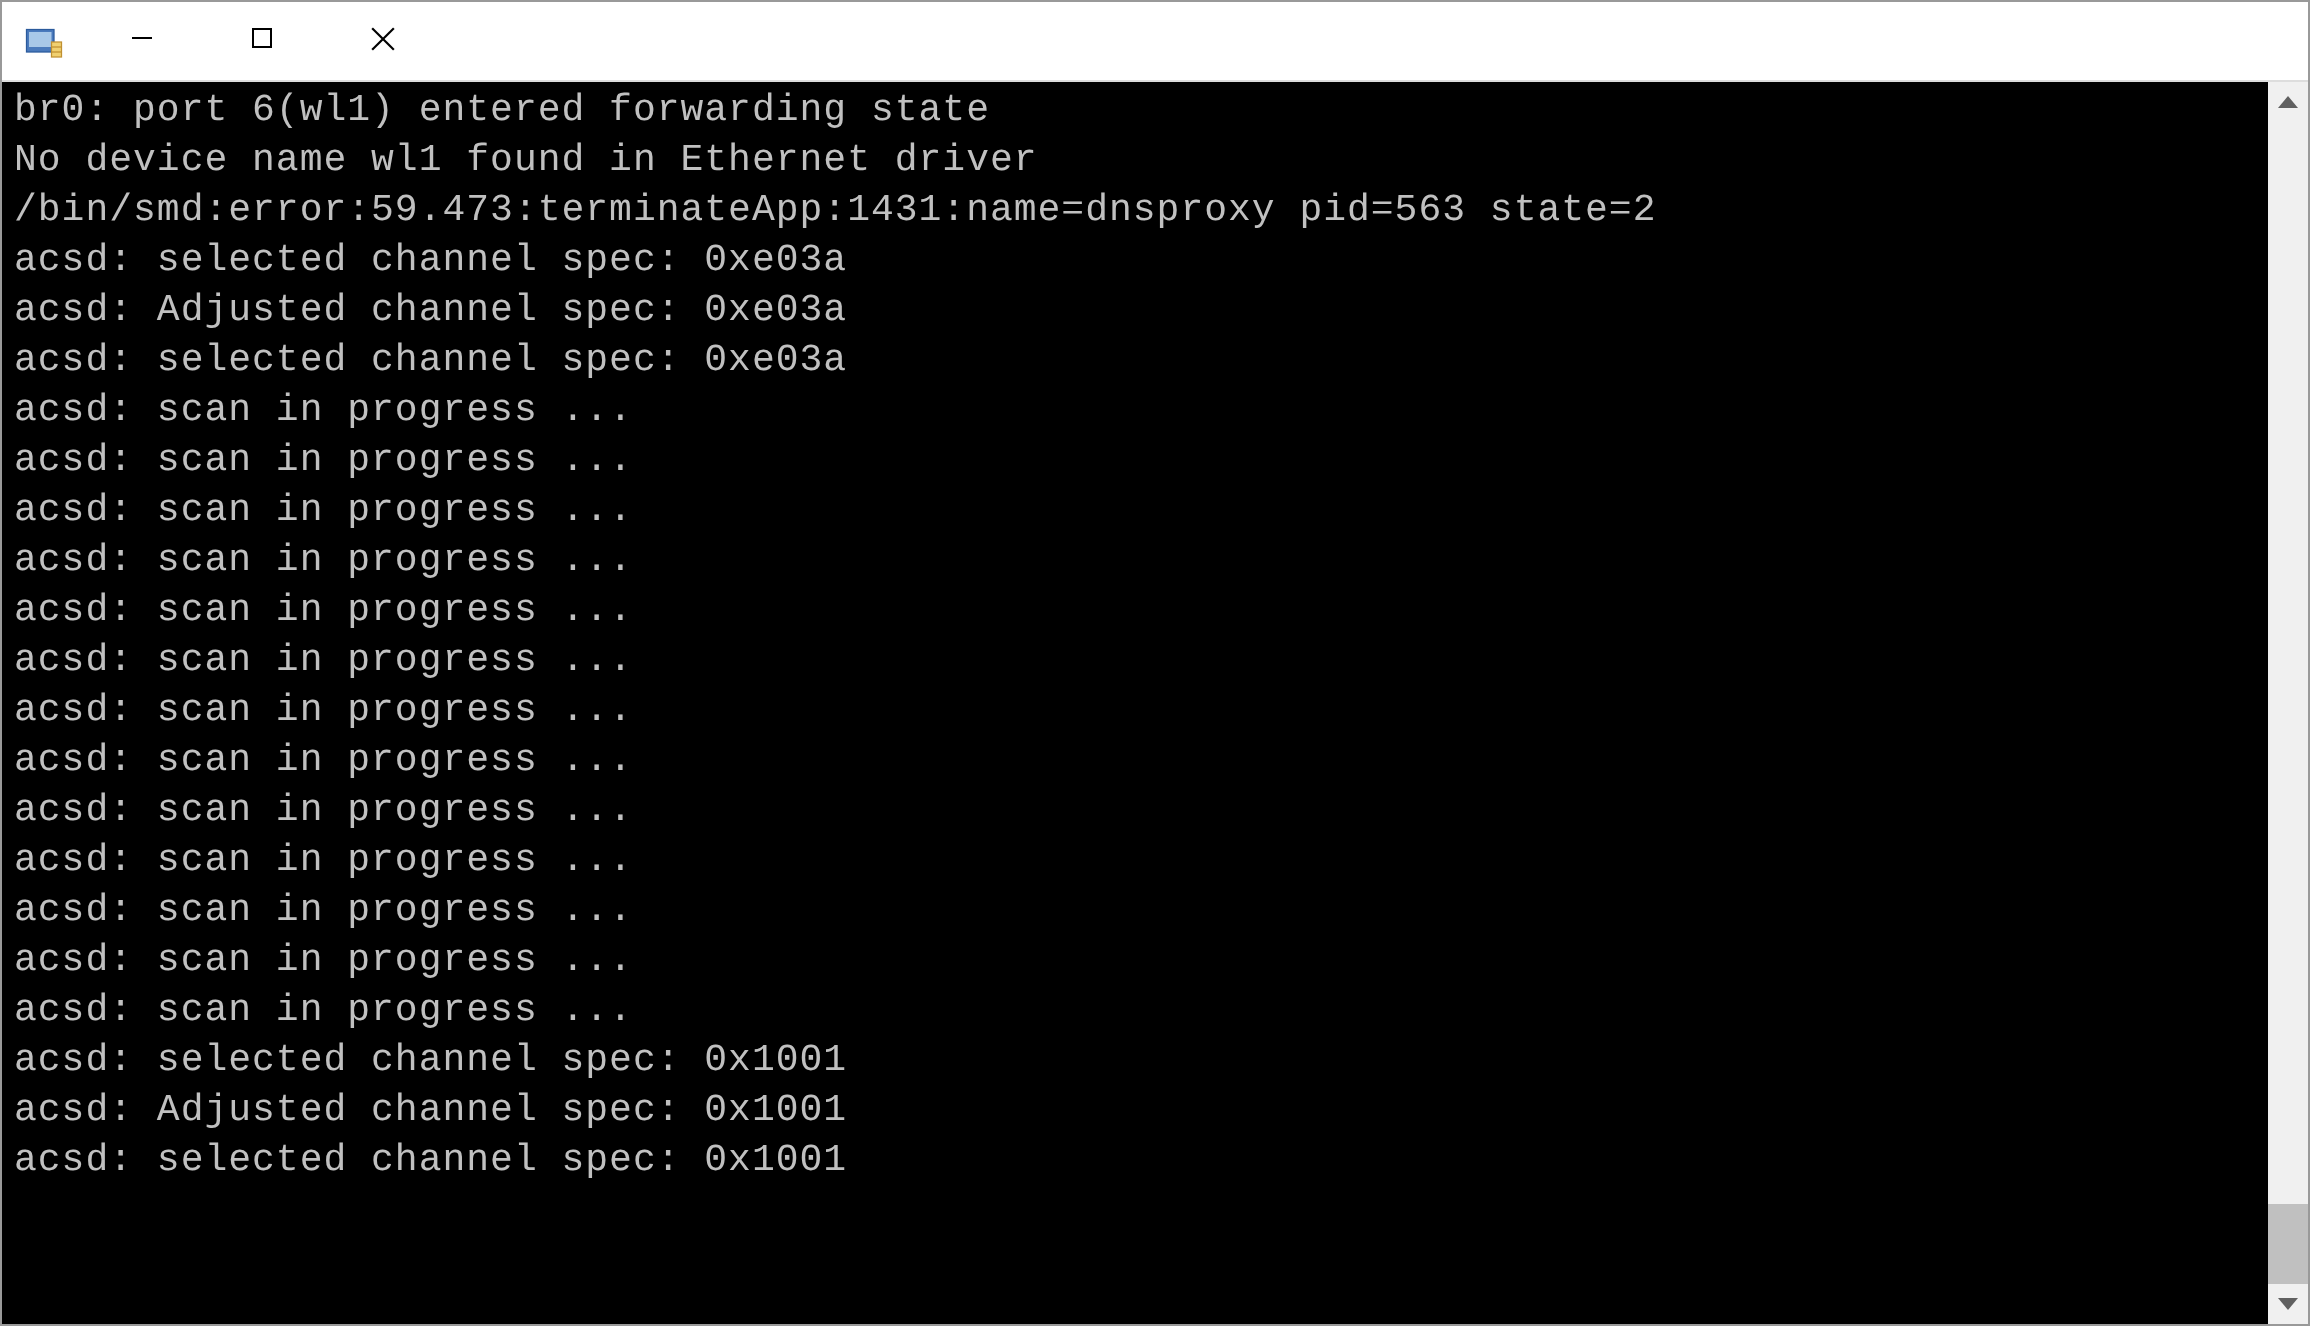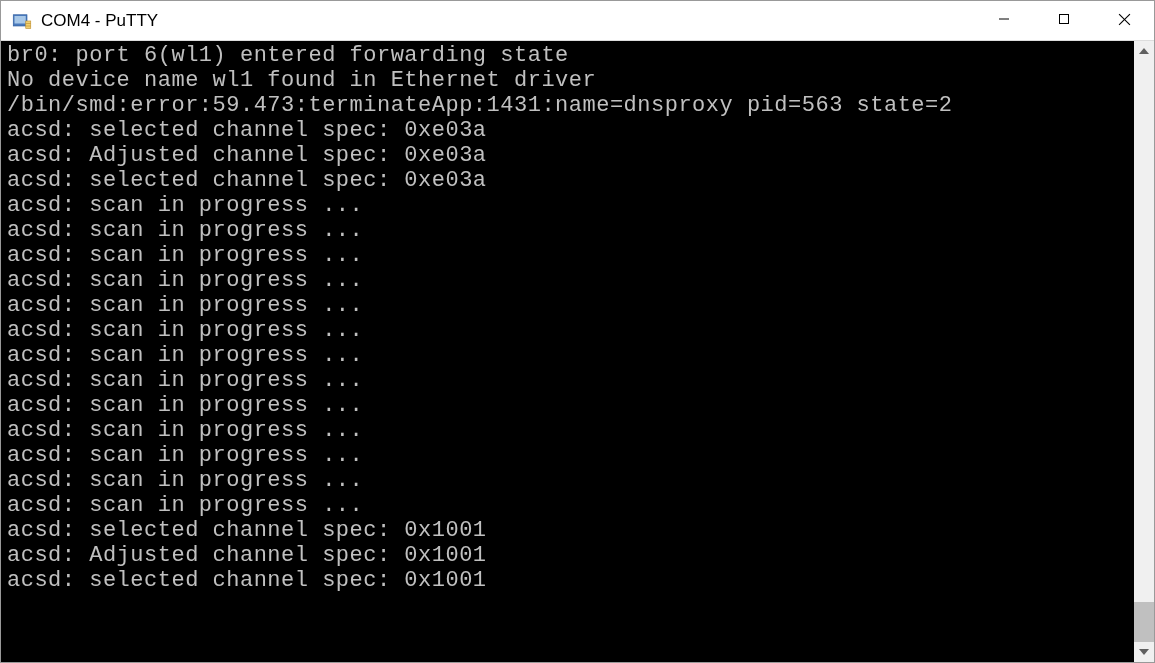--- a/index.html
+++ b/index.html
@@ -49,21 +49,21 @@
     .terminal-container {
       display: flex;
       height: calc(100% - 40px);
       background: #000;
     }
     .terminal {
       flex: 1;
       background: #000;
       color: #c0c0c0;
       font-family: 'Consolas', 'Courier New', monospace;
-      font-size: 22px;
+      font-size: 19px;
       line-height: 25px;
       padding: 2px 0 0 6px;
       white-space: pre;
       overflow: hidden;
       letter-spacing: 0.5px;
     }
     .terminal-line { display: block; }
     .prompt-line { display: flex; align-items: center; margin-top: 48px; }
     .cursor {
       display: inline-block;
@@ -110,21 +110,20 @@
 <div class="titlebar">
   <span class="titlebar-icon">
     <svg viewBox="0 0 16 16" width="20" height="20">
       <rect x="1" y="3" width="11" height="9" fill="#4a7abc" stroke="#2a5a9c" stroke-width="0.5"></rect>
       <rect x="2" y="4" width="9" height="6" fill="#a8c8e8"></rect>
       <rect x="11" y="8" width="4" height="6" fill="#f0d070" stroke="#c09030" stroke-width="0.5"></rect>
       <line x1="11" y1="10" x2="15" y2="10" stroke="#c09030" stroke-width="0.5"></line>
       <line x1="11" y1="12" x2="15" y2="12" stroke="#c09030" stroke-width="0.5"></line>
     </svg>
   </span>
-  <div class="titlebar-title">COM4 - PuTTY</div>
   <div class="titlebar-btns">
     <button class="titlebar-btn">
       <span>
         <svg width="12" height="12" viewBox="0 0 12 12">
             <line x1="1" y1="6" x2="11" y2="6" stroke="#000" stroke-width="1"></line>
           </svg>
       </span>
     </button>
     <button class="titlebar-btn">
       <span>

